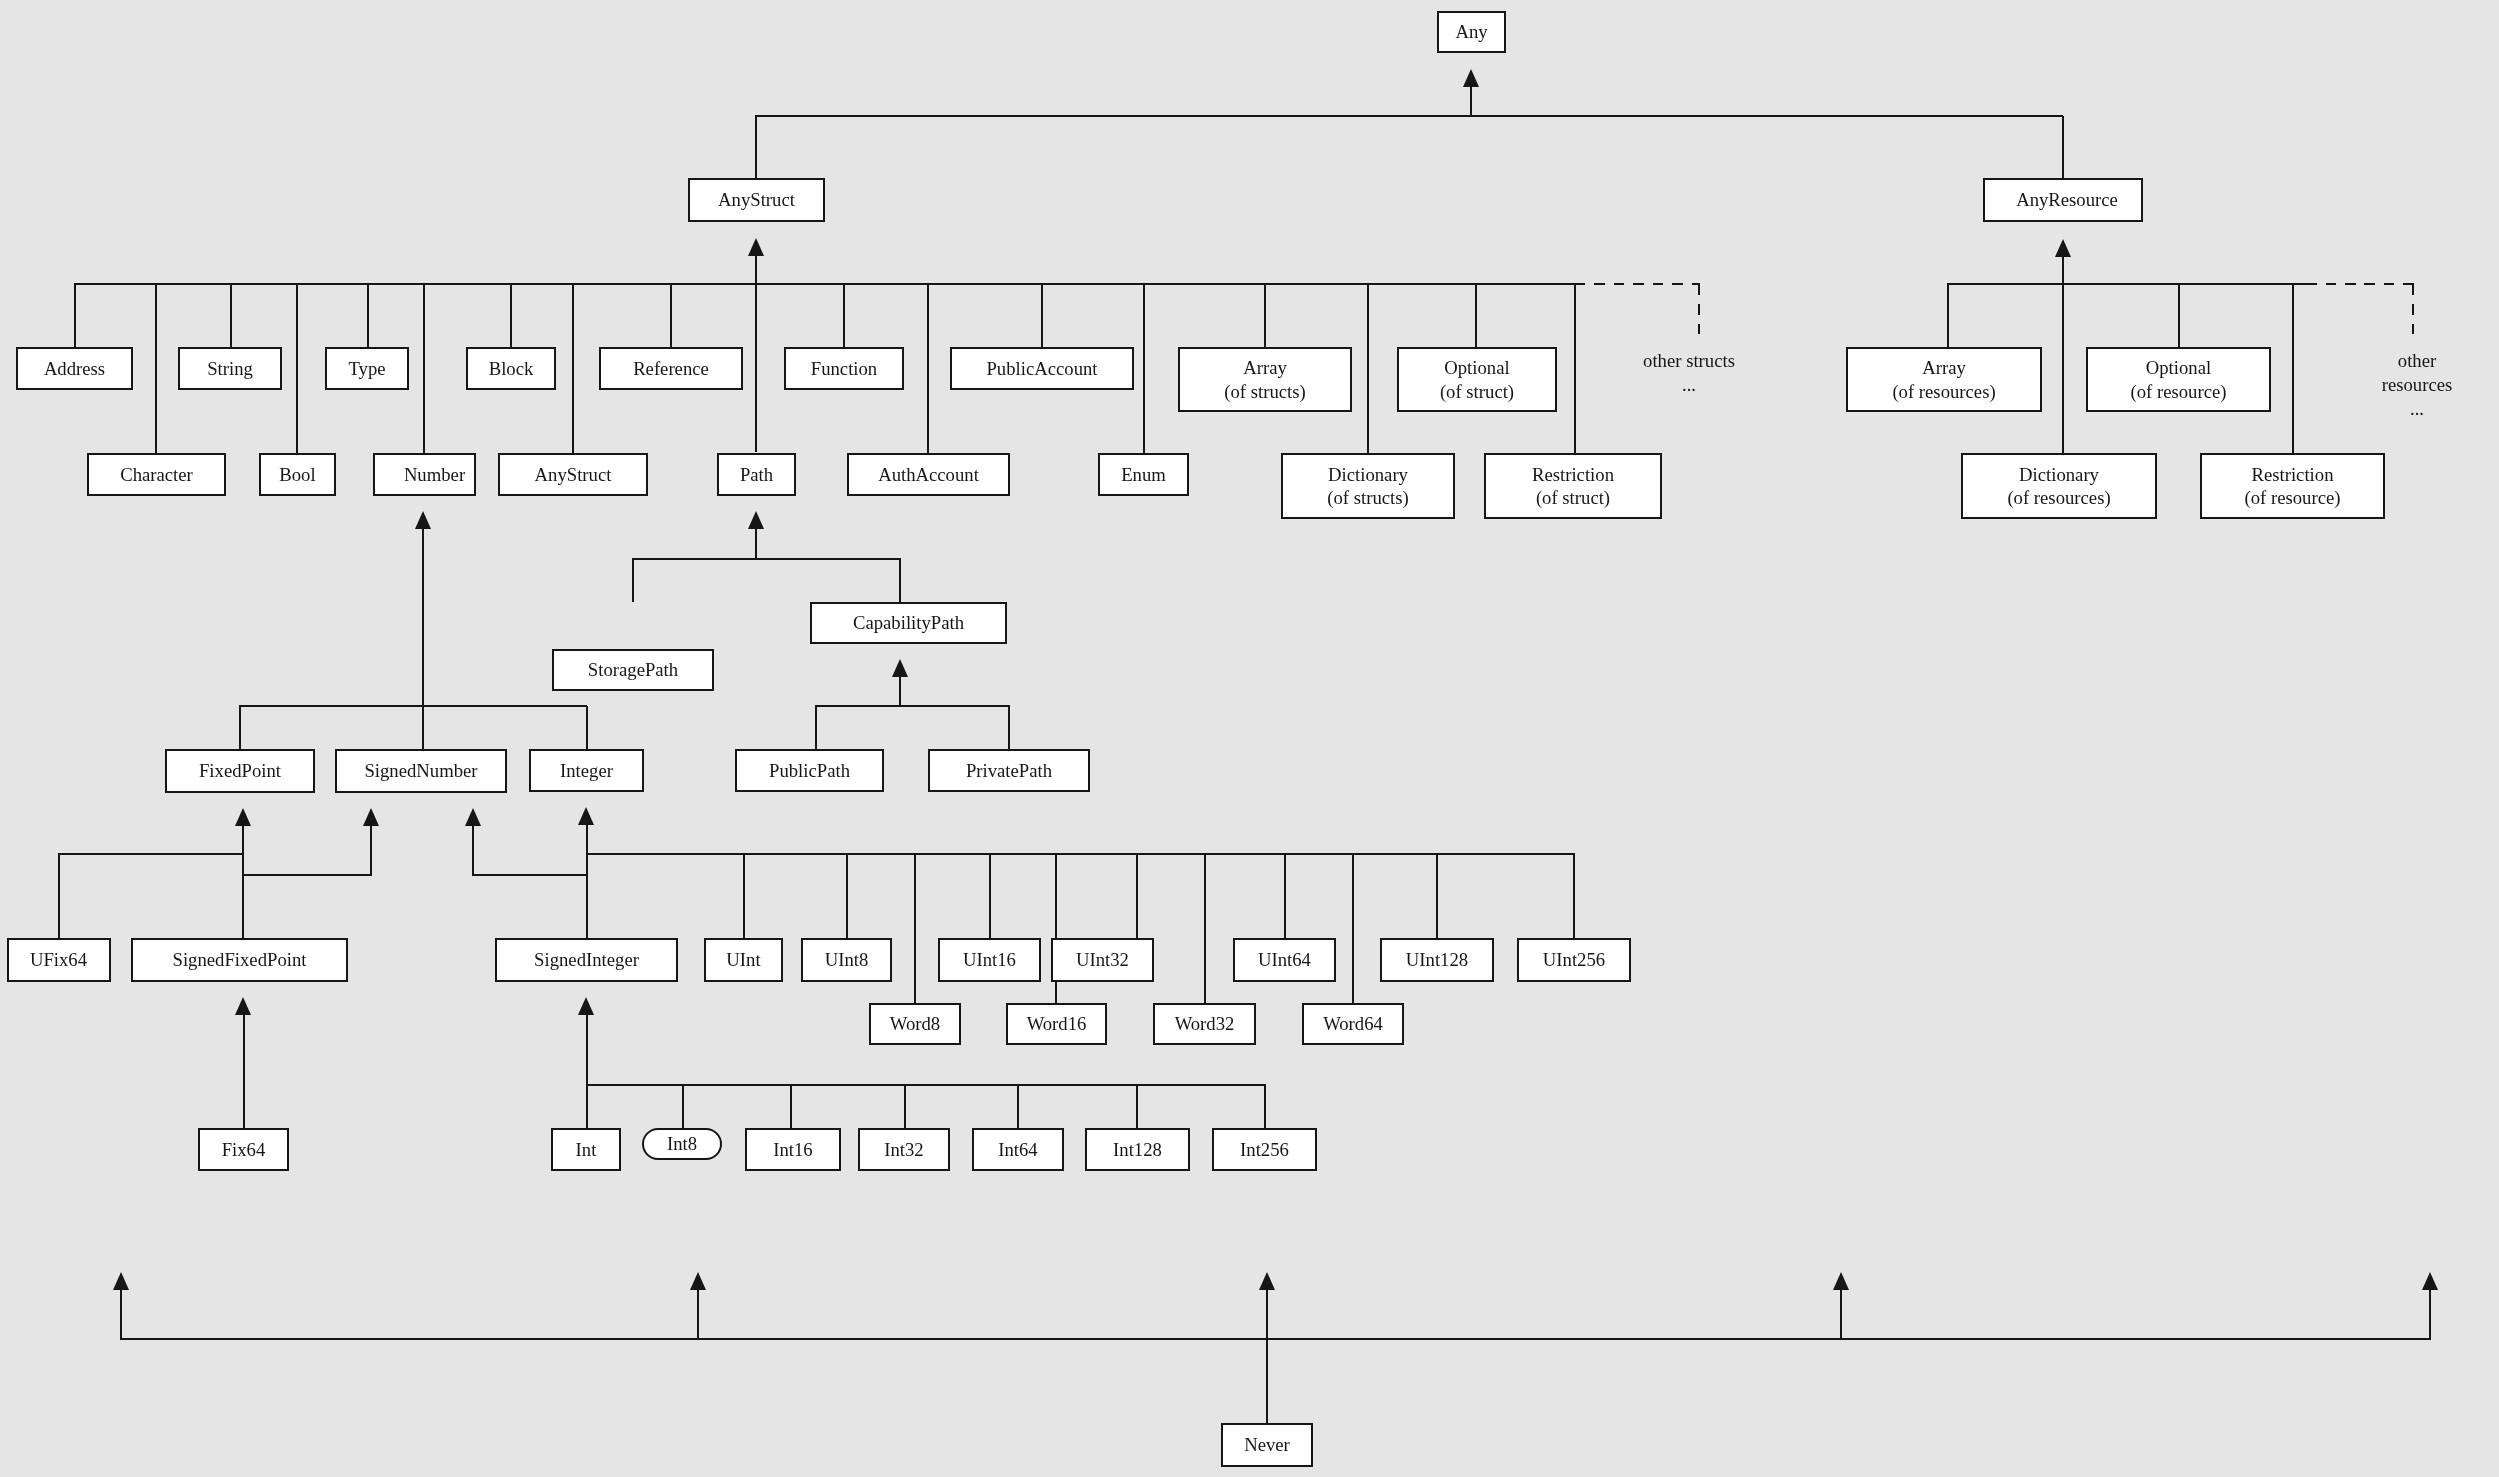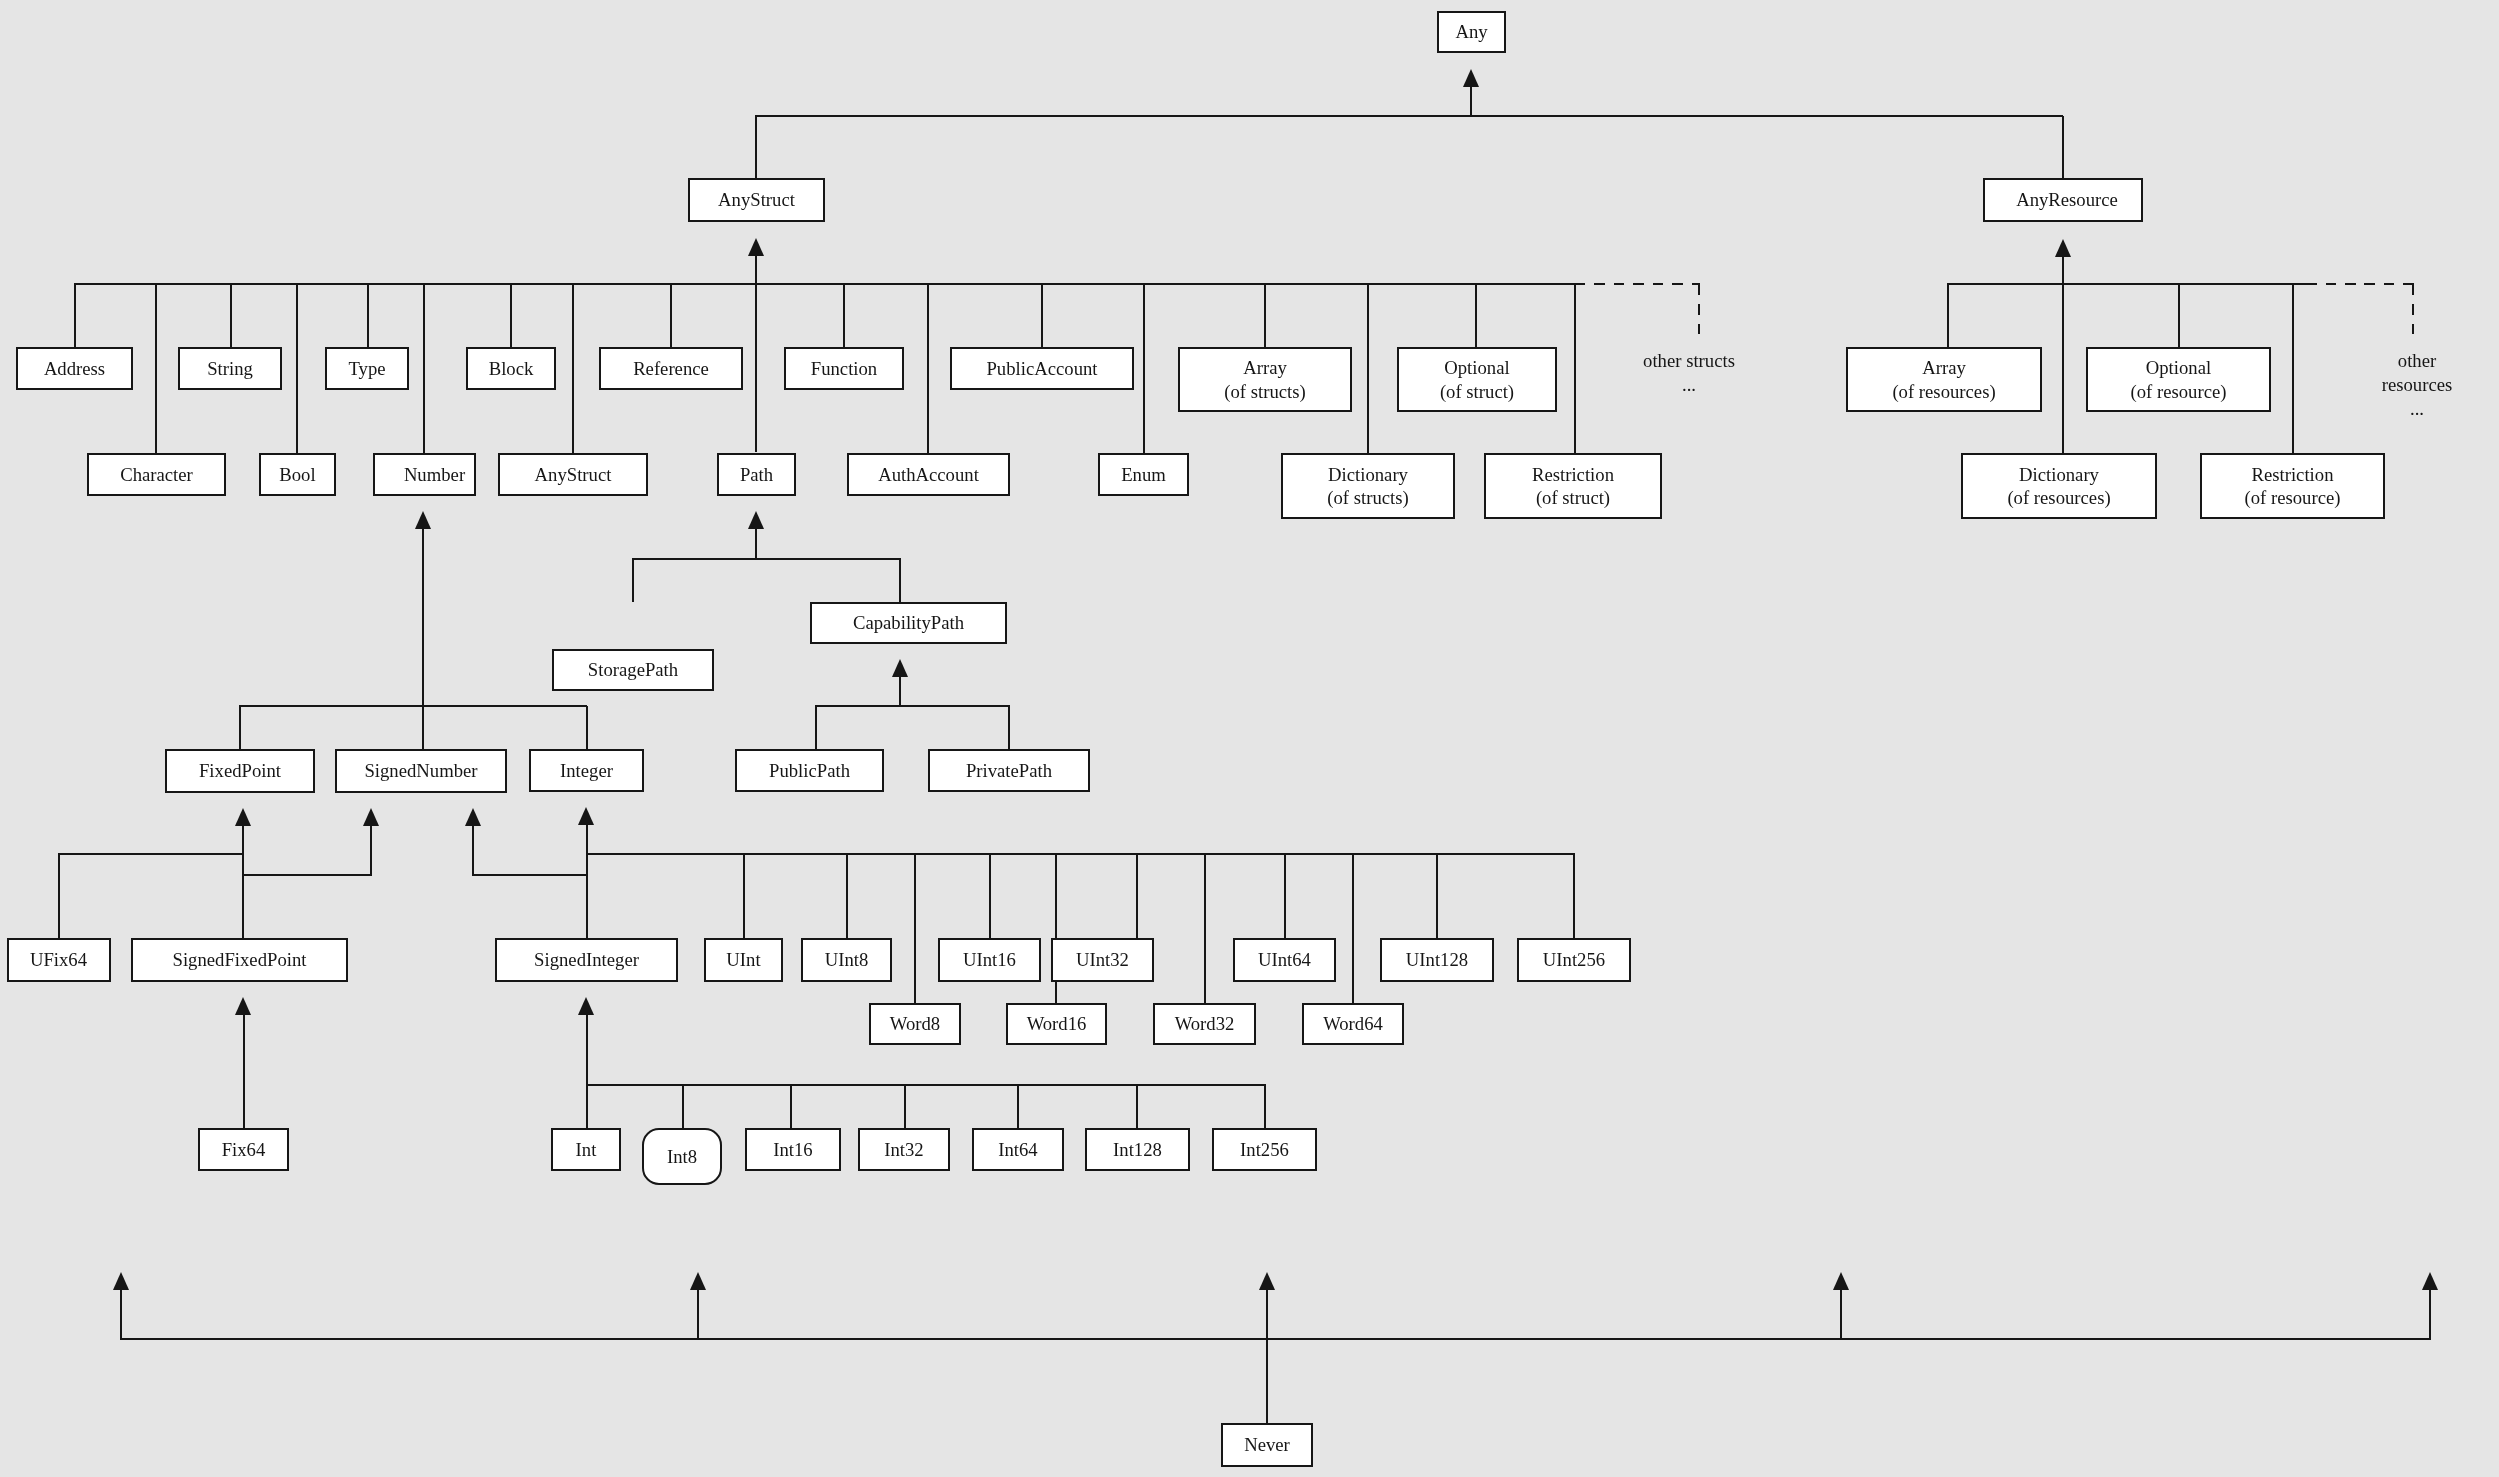--- a/index.html
+++ b/index.html
@@ -198,21 +198,21 @@
     <div class="node" style="left: 1051px; top: 938px; width: 103px; height: 44px;">UInt32</div>
     <div class="node" style="left: 1233px; top: 938px; width: 103px; height: 44px;">UInt64</div>
     <div class="node" style="left: 1380px; top: 938px; width: 114px; height: 44px;">UInt128</div>
     <div class="node" style="left: 1517px; top: 938px; width: 114px; height: 44px;">UInt256</div>
     <div class="node" style="left: 869px; top: 1003px; width: 92px; height: 42px;">Word8</div>
     <div class="node" style="left: 1006px; top: 1003px; width: 101px; height: 42px; text-align: right;">Word16</div>
     <div class="node" style="left: 1153px; top: 1003px; width: 103px; height: 42px;">Word32</div>
     <div class="node" style="left: 1302px; top: 1003px; width: 102px; height: 42px;">Word64</div>
     <div class="node" style="left: 198px; top: 1128px; width: 91px; height: 43px;">Fix64</div>
     <div class="node" style="left: 551px; top: 1128px; width: 70px; height: 43px;">Int</div>
-    <div class="node" style="left: 642px; top: 1128px; width: 80px; height: 57px; border-radius: 17px;">Int8</div>
+    <div class="node" style="left: 642px; top: 1128px; width: 80px; height: 32px; border-radius: 17px;">Int8</div>
     <div class="node" style="left: 745px; top: 1128px; width: 96px; height: 43px;">Int16</div>
     <div class="node" style="left: 858px; top: 1128px; width: 92px; height: 43px;">Int32</div>
     <div class="node" style="left: 972px; top: 1128px; width: 92px; height: 43px;">Int64</div>
     <div class="node" style="left: 1085px; top: 1128px; width: 105px; height: 43px;">Int128</div>
     <div class="node" style="left: 1212px; top: 1128px; width: 105px; height: 43px;">Int256</div>
     <div class="node" style="left: 1221px; top: 1423px; width: 92px; height: 44px;">Never</div>
     <div class="floating-label" style="left: 1689px; top: 349px;">other structs
 ...</div>
     <div class="floating-label" style="left: 2417px; top: 349px;">other resources
 ...</div>

